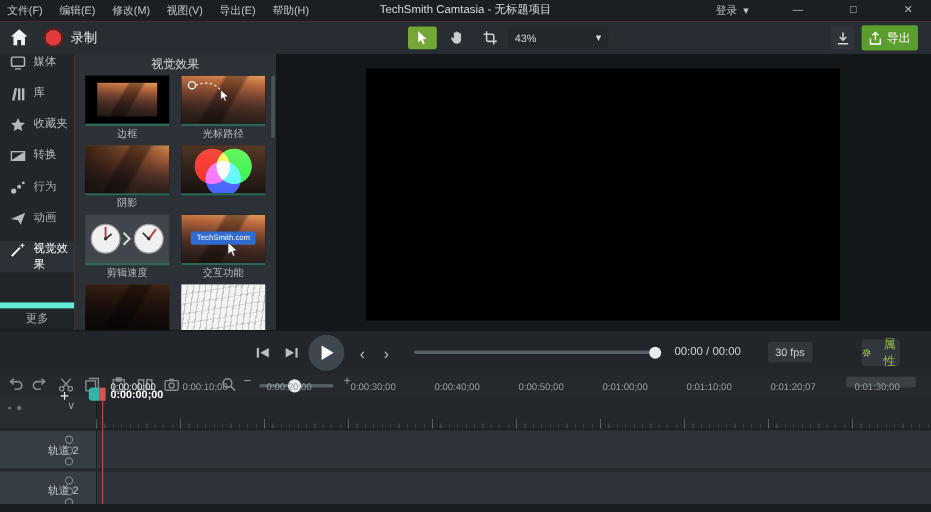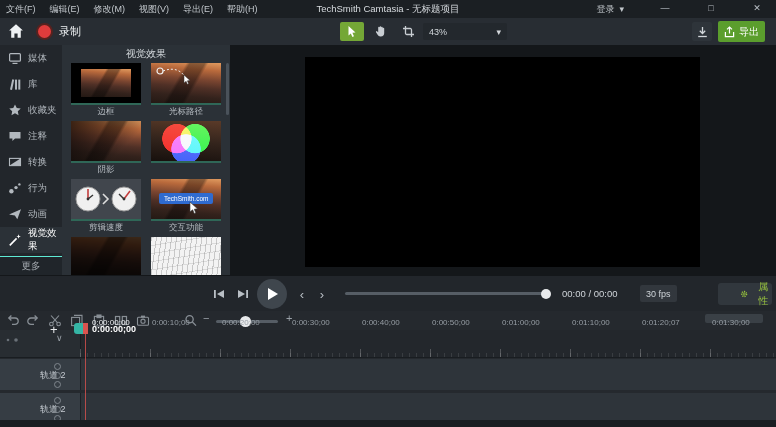--- a/index.html
+++ b/index.html
@@ -26,23 +26,23 @@
   #record-label{font-size:11px;color:#eef1f3;}
   #canvas-tools{left:340px;top:4px;gap:4px;}
   .tool-btn{width:24px;height:19px;border-radius:2px;display:flex;align-items:center;justify-content:center;}
   .tool-btn.sel{background:#74a736;}
   #zoom-select{left:423px;top:5px;width:72px;height:17px;background:#23282d;border-radius:2px;font-size:9px;color:#d2d7db;display:flex;align-items:center;padding:0 6px;justify-content:space-between;}
   #download-btn{left:692px;top:4px;width:20px;height:19px;background:#2e343a;border-radius:2px;display:flex;align-items:center;justify-content:center;}
   #export-btn{left:718px;top:3px;width:47px;height:21px;background:#5b9e2d;border-radius:2px;display:flex;align-items:center;justify-content:center;gap:4px;color:#fff;font-size:10px;}
 
   
   #sidebar{left:0;top:45px;width:62px;height:230px;background:#22262b;}
-  .sb-item{display:flex;align-items:center;height:26px;padding-left:8px;gap:6px;font-size:9.5px;color:#b2b8be;font-family:Liberation Mono, monospace;}
+  .sb-item{display:flex;height:26px;padding-left:8px;gap:6px;font-size:9.5px;color:#b2b8be;font-family:Liberation Mono, monospace;}
   .sb-item.sel{background:#2b3137;color:#ffffff;}
-  #sb-more{position:absolute;left:0;bottom:0;width:62px;height:18px;background:#20252a;font-size:9.5px;color:#aab0b6;text-align:center;line-height:18px;border-top:1px solid #5eead4;}
+  #sb-more{position:absolute;left:0;bottom:0;width:62px;height:18px;background:#20252a;font-size:9.5px;color:#aab0b6;text-align:center;line-height:18px;border-top:5px solid #5eead4;}
 
   
   #panel{left:62px;top:45px;width:168px;height:230px;background:#2b3137;overflow:hidden;border-right:1px solid #0e1114;}
   #panel-title{left:0;top:2px;width:168px;text-align:center;font-size:10px;color:#d2d7db;}
   .fx-thumb{position:absolute;width:70px;height:40px;border-bottom:2px solid #2f6757;overflow:hidden;background:#000;}
   .fx-label{position:absolute;width:70px;text-align:center;font-size:8.5px;color:#b6bcc2;}
   .mtn{position:absolute;inset:0;background:
     linear-gradient(120deg,transparent 38%,rgba(0,0,0,.35) 42% 58%,transparent 62%),
     linear-gradient(185deg,#e09a5f 0%,#b96a3c 18%,#7a4530 40%,#503026 58%,#33221c 78%,#241914 100%);}
   .fx-border-inner{position:absolute;left:10px;top:6px;right:10px;bottom:6px;}
@@ -69,21 +69,21 @@
 
   
   #playbar{left:0;top:275px;width:776px;height:36px;background:#22262b;border-top:1px solid #14171a;}
   .pb-btn{position:absolute;top:9px;width:18px;height:18px;display:flex;align-items:center;justify-content:center;}
   #play-btn{left:257px;top:3px;width:30px;height:30px;border-radius:50%;background:#3f464d;display:flex;align-items:center;justify-content:center;}
   .chev{font-size:13px;color:#b9bfc5;line-height:1;}
   #scrub-track{left:345px;top:16px;width:205px;height:3px;background:#565d65;border-radius:2px;}
   #scrub-handle{left:541px;top:12.5px;width:10px;height:10px;border-radius:50%;background:#e8eaec;}
   #time-display{left:562px;top:12px;font-size:9.5px;color:#cfd4d9;}
   #fps-box{left:640px;top:9px;height:17px;background:#32373d;border-radius:2px;font-size:9px;color:#cfd4d9;display:flex;align-items:center;padding:0 6px;}
-  #props-btn{left:718px;top:7px;width:32px;height:22px;background:#31373d;border-radius:3px;display:flex;align-items:center;justify-content:center;gap:10px;padding-left:22px;}
+  #props-btn{left:718px;top:7px;width:32px;height:22px;background:#31373d;border-radius:3px;display:flex;align-items:center;justify-content:center;gap:10px;}
   #props-label{color:#97c23d;font-size:10px;}
 
   
   #timeline{left:0;top:311px;width:776px;height:116px;background:#25292e;}
   #tl-toolbar{left:0;top:0;width:776px;height:19px;background:#25292e;}
   .tl-icon{position:absolute;top:3px;width:14px;height:13px;opacity:.85;}
   #tl-zoom-track{left:216px;top:8.5px;width:62px;height:3px;background:#565d65;border-radius:2px;}
   #tl-zoom-handle{left:240px;top:4.5px;width:11px;height:11px;border-radius:50%;background:#e8eaec;}
   .tl-glyph{position:absolute;top:1px;font-size:11px;color:#9aa1a8;}
   #tl-scroll-thumb{left:705px;top:3px;width:58px;height:9px;background:#3a4046;border-radius:2px;}
@@ -224,28 +224,20 @@
     <div class="sb-item">
       <span>
           <svg width="14" height="14" viewBox="0 0 14 14" fill="#b2b8be">
             <path d="M7 1.4 l1.75 3.65 4 .5 -2.95 2.75 .75 3.95 L7 10.35 3.45 12.25 l.75-3.95 L1.25 5.55 l4-.5 Z"></path>
           </svg>
         </span>
       <span>收藏夹</span>
     </div>
     <div class="sb-item">
       <span>
-          <svg width="14" height="14" viewBox="0 0 14 14" fill="#b2b8be">
-            <path d="M1.5 3 h11 v6.4 H7 L4.4 12 V9.4 H1.5 Z"></path>
-          </svg>
-        </span>
-      <span>注释</span>
-    </div>
-    <div class="sb-item">
-      <span>
           <svg width="14" height="14" viewBox="0 0 14 14">
             <rect x="1.5" y="3.4" width="11" height="7.2" fill="none" stroke="#b2b8be" stroke-width="1.1"></rect>
             <path d="M12.5 3.4 V10.6 H1.5 Z" fill="#b2b8be"></path>
           </svg>
         </span>
       <span>转换</span>
     </div>
     <div class="sb-item">
       <span>
           <svg width="14" height="14" viewBox="0 0 14 14" fill="#b2b8be">

